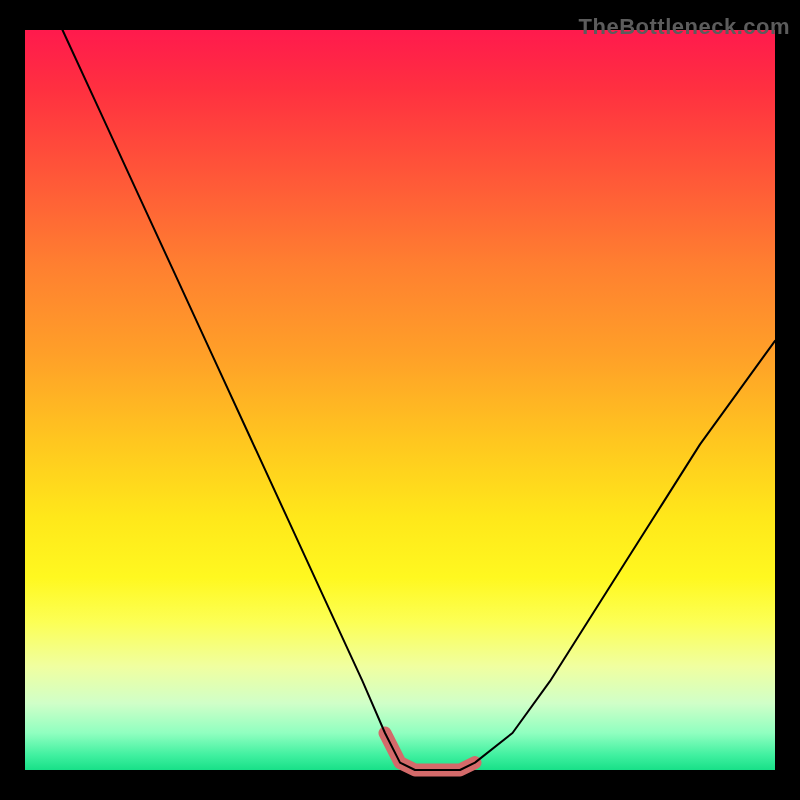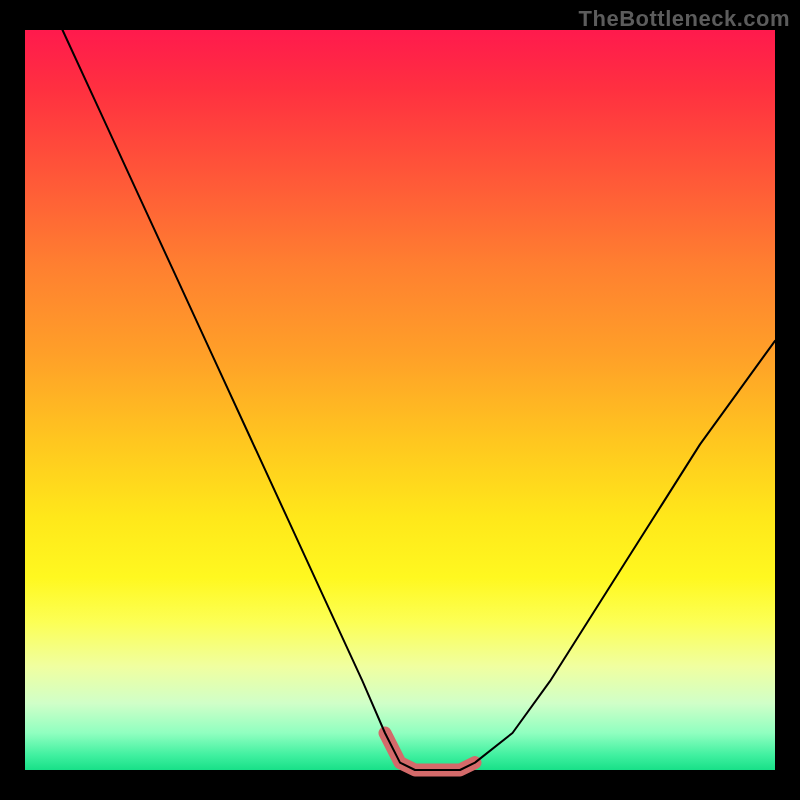--- a/index.html
+++ b/index.html
@@ -12,21 +12,21 @@
     font-family: Arial, Helvetica, sans-serif;
   }
   .frame {
     position: relative;
     width: 800px;
     height: 800px;
     background: #000;
   }
   .watermark {
     position: absolute;
-    top: 6px;
+    top: 14px;
     right: 10px;
     color: #5c5c5c;
     font-size: 22px;
     font-weight: 600;
     letter-spacing: 0.5px;
     z-index: 10;
   }
   .plot-area {
     position: absolute;
     left: 25px;

